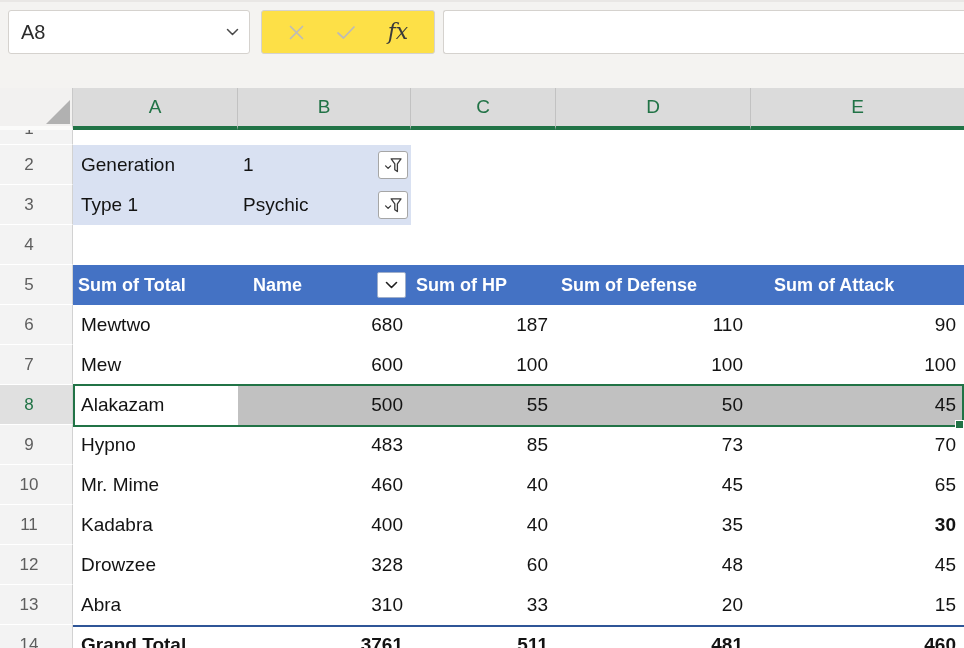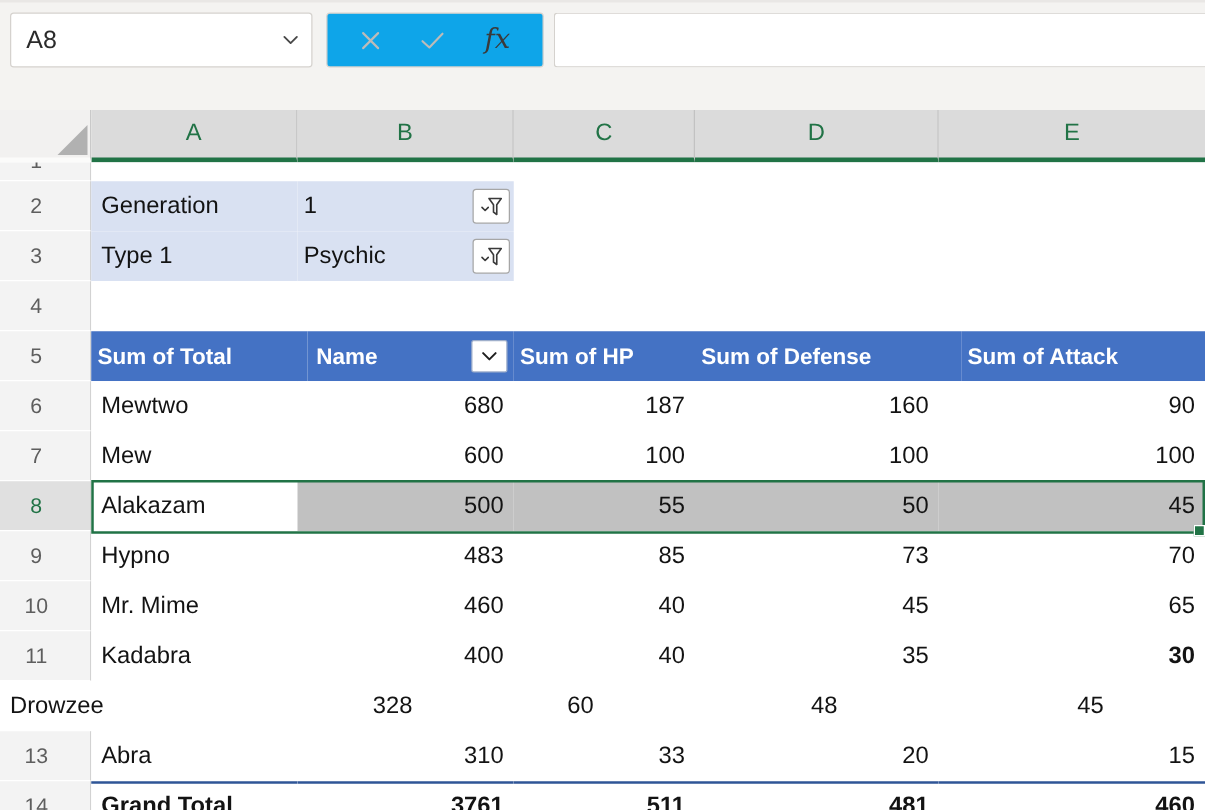--- a/index.html
+++ b/index.html
@@ -6,21 +6,21 @@
   html,body { width: 964px; height: 648px; overflow: hidden; background:#fff;
     font-family: "Liberation Sans", sans-serif; }
   #app { position: relative; width: 964px; height: 648px; background:#fff; }
 
   
   .chrome { position: relative; height: 88px; background: var(--chrome-bg); border-top: 2px solid #e9e7e5; }
   .namebox { position:absolute; left:8px; top:8px; width:242px; height:44px; background:#fff;
     border:1px solid var(--border-gray); border-radius:3px; display:flex; align-items:center; }
   .namebox .val { padding-left:12px; font-size:20px; color:#2b2b2b; }
   .namebox .chev { position:absolute; right:10px; top:50%; transform:translateY(-50%); display:flex; }
-  .btnbox { position:absolute; left:261px; top:8px; width:174px; height:44px; background:#0ea5e9;
+  .btnbox { position:absolute; left:261px; top:8px; width:174px; height:44px; background:#fde047;
     border:1px solid var(--border-gray); border-radius:3px; display:flex; align-items:center; justify-content:space-around; padding:0 10px; }
   .btnbox .ic { display:flex; align-items:center; }
   .fx { font-family:"DejaVu Serif", serif; font-style:italic; font-size:22px; color:#3a3a3a; line-height:1; }
   .fbar { position:absolute; left:443px; top:8px; width:521px; height:44px; background:#fff;
     border:1px solid var(--border-gray); border-right:none; border-radius:3px 0 0 3px; font-size:19px; color:#222;
     display:flex; align-items:center; padding-left:10px; }
 
   
   .sheet { position:relative; width:964px; }
   .colheader-row { display:flex; height:42px; }
@@ -182,21 +182,21 @@
           <span>Sum of Attack</span>
         </div>
       </div>
       <div class="row">
         <div class="rh">
           <span>6</span>
         </div>
         <div class="cell name" style="width: 165px;">Mewtwo</div>
         <div class="cell num" style="width: 173px;">680</div>
         <div class="cell num" style="width: 145px;">187</div>
-        <div class="cell num" style="width: 195px;">160</div>
+        <div class="cell num" style="width: 195px;">110</div>
         <div class="cell num" style="width: 213px;">90</div>
       </div>
       <div class="row">
         <div class="rh">
           <span>7</span>
         </div>
         <div class="cell name" style="width: 165px;">Mew</div>
         <div class="cell num" style="width: 173px;">600</div>
         <div class="cell num" style="width: 145px;">100</div>
         <div class="cell num" style="width: 195px;">100</div>
@@ -239,20 +239,23 @@
         <div class="rh">
           <span>11</span>
         </div>
         <div class="cell name" style="width: 165px;">Kadabra</div>
         <div class="cell num" style="width: 173px;">400</div>
         <div class="cell num" style="width: 145px;">40</div>
         <div class="cell num" style="width: 195px;">35</div>
         <div class="cell num" style="width: 213px; font-weight: bold;">30</div>
       </div>
       <div class="row">
+        <div class="rh">
+          <span>12</span>
+        </div>
         <div class="cell name" style="width: 165px;">Drowzee</div>
         <div class="cell num" style="width: 173px;">328</div>
         <div class="cell num" style="width: 145px;">60</div>
         <div class="cell num" style="width: 195px;">48</div>
         <div class="cell num" style="width: 213px;">45</div>
       </div>
       <div class="row">
         <div class="rh">
           <span>13</span>
         </div>

